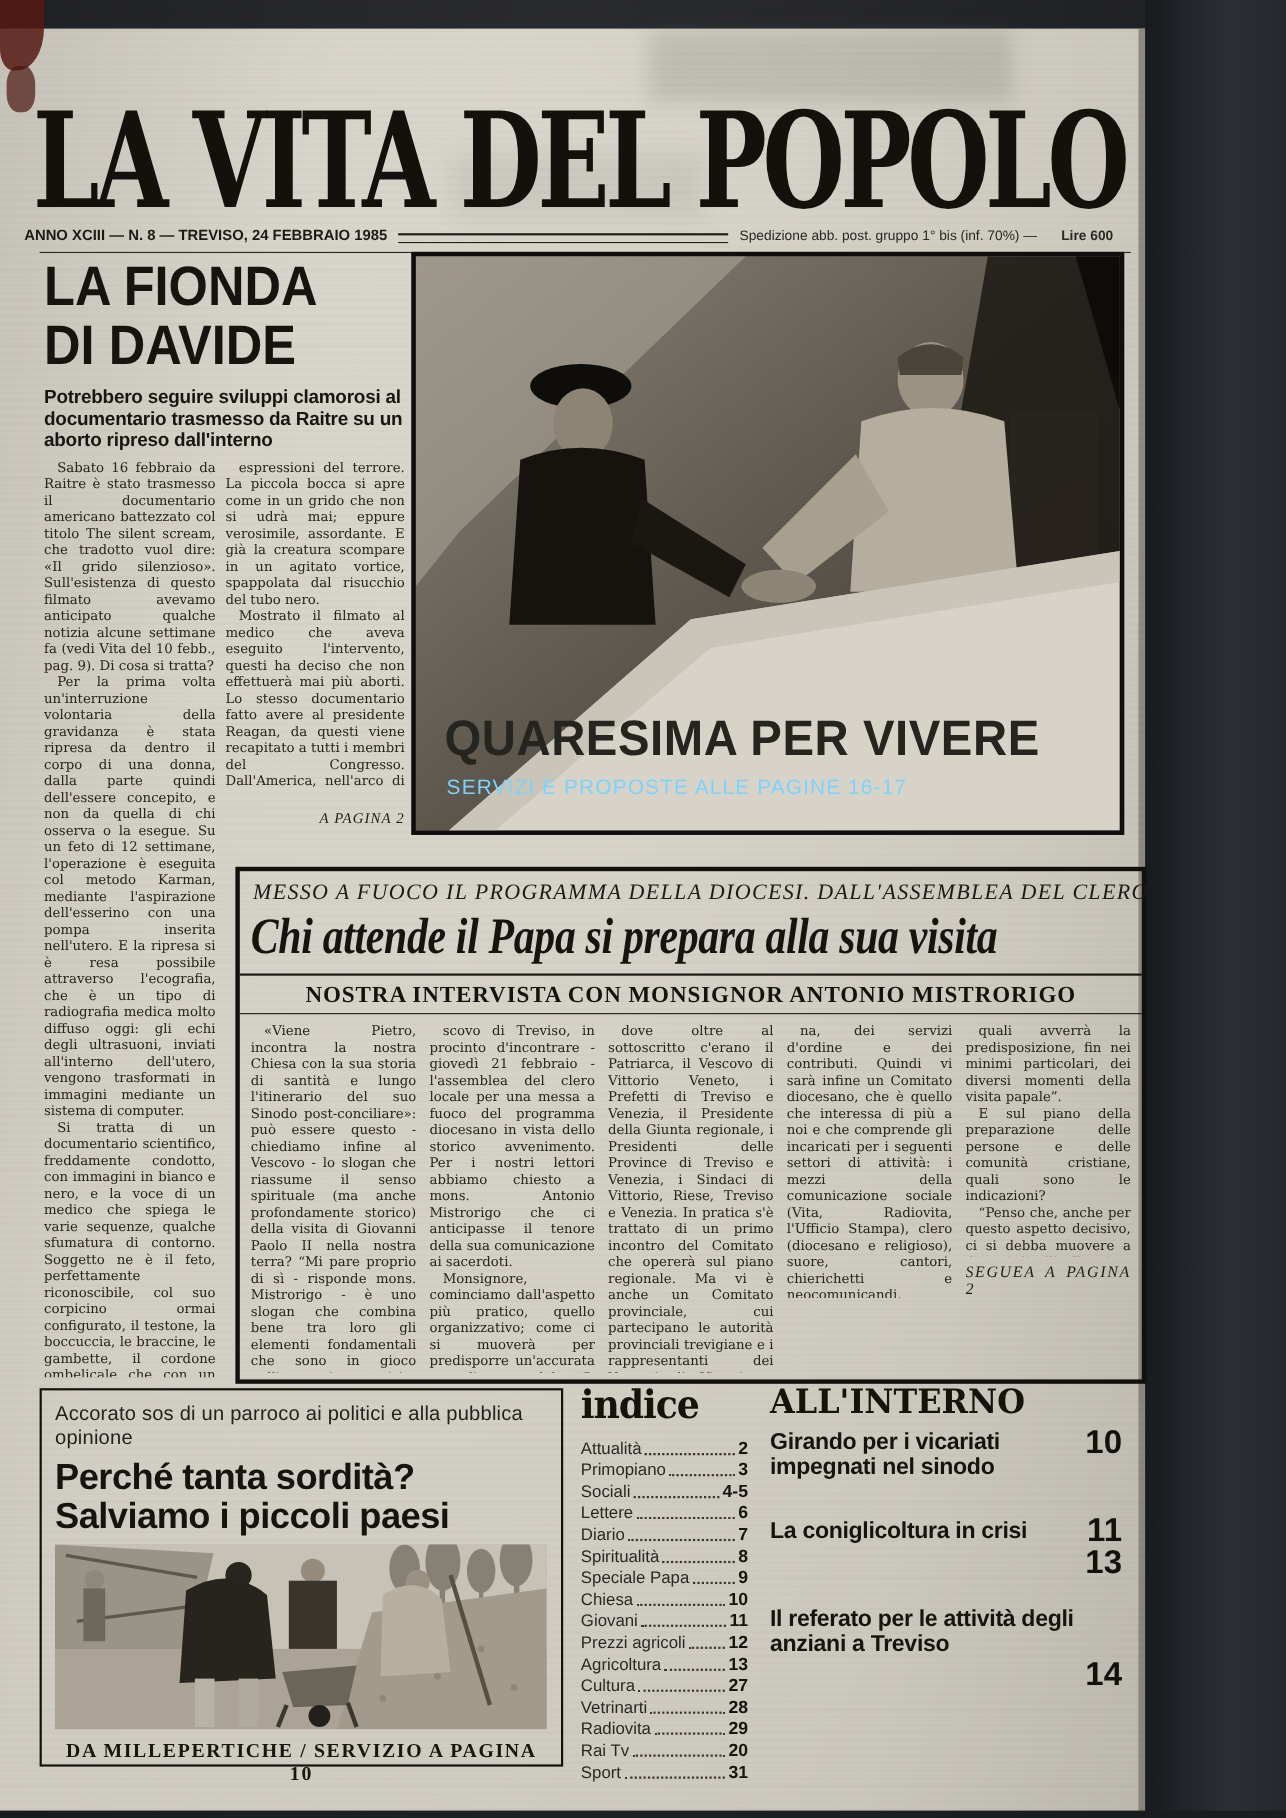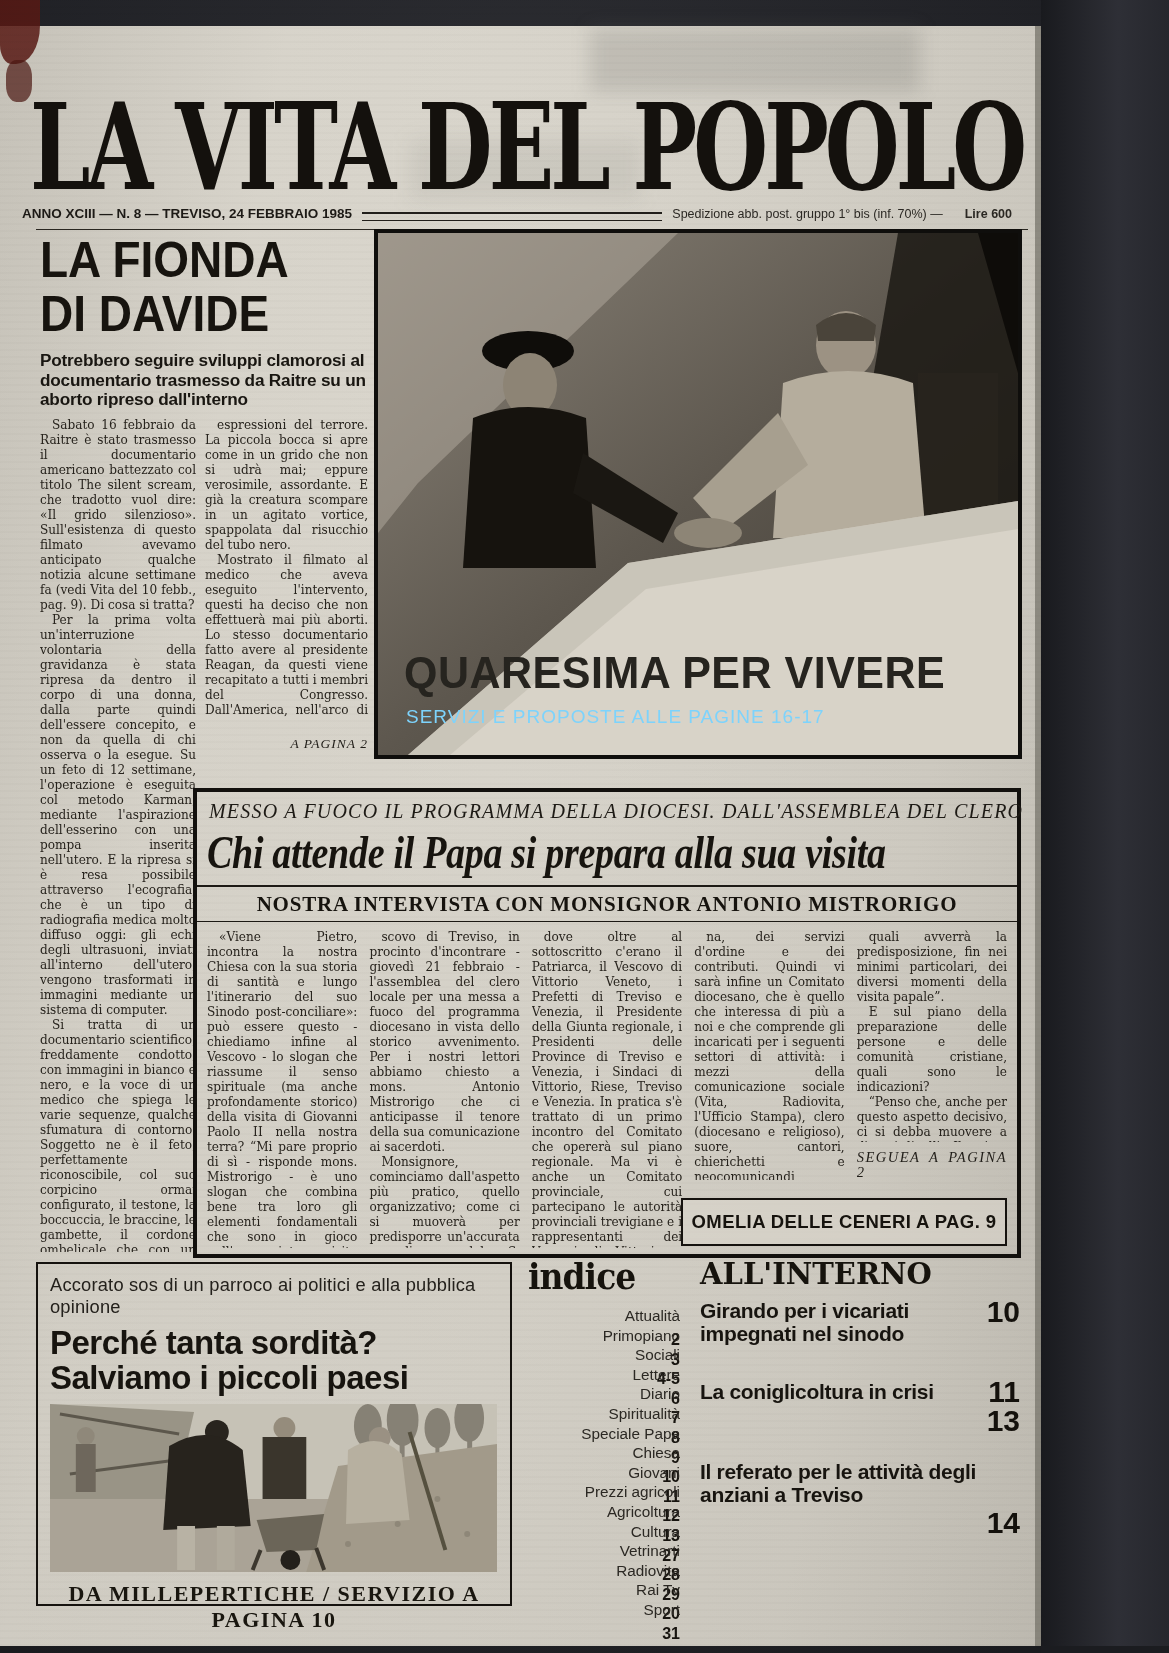--- a/index.html
+++ b/index.html
@@ -45,21 +45,21 @@
          font-family:"Liberation Serif",serif;font-style:italic;font-size:13.5px;letter-spacing:1px;color:#201d18;}
 
   .photo1{position:absolute;left:374px;top:229px;width:648px;height:530px;border:4px solid #0f0e0c;
          box-sizing:border-box;background:#57524a;}
   .photo1 svg{display:block;width:100%;height:100%;}
   .photo1-title{position:absolute;left:26px;bottom:58px;font-family:"Liberation Sans",sans-serif;
          font-weight:bold;font-size:43px;letter-spacing:.5px;color:#26241f;transform:scaleY(1.05);}
   .photo1-sub{position:absolute;left:28px;bottom:27px;font-family:"Liberation Sans",sans-serif;
          font-size:19px;letter-spacing:1px;color:#7dd3fc;}
 
-  .papa-box{position:absolute;left:193px;top:788px;width:828px;height:470px;border:4px solid #12100d;
+  .papa-box{position:absolute;left:214px;top:788px;width:828px;height:470px;border:4px solid #12100d;
          box-sizing:border-box;}
   .papa-kicker{margin:8px 12px 0;font-family:"Liberation Serif",serif;font-style:italic;font-size:20px;
          letter-spacing:1.2px;color:#1d1a15;white-space:nowrap;}
   .papa-headline{margin:2px 10px 0;font-family:"Liberation Serif",serif;font-style:italic;font-weight:bold;
          font-size:38px;letter-spacing:-0.3px;color:#17140f;white-space:nowrap;
          transform:scaleY(1.22);transform-origin:top left;}
   .papa-rule{border-top:2px solid #1c1914;margin:16px 0 0;}
   .papa-subhead{text-align:center;font-family:"Liberation Serif",serif;font-weight:bold;font-size:21px;
          letter-spacing:.8px;color:#16130e;margin:5px 0 4px;}
   .papa-rule2{border-top:1.5px solid #1c1914;margin:0;}
@@ -74,29 +74,29 @@
          display:flex;align-items:center;justify-content:center;font-family:"Liberation Sans",sans-serif;
          font-weight:bold;font-size:18.5px;letter-spacing:.4px;color:#16130e;background:rgba(218,214,204,.6);}
 
   .sos-box{position:absolute;left:36px;top:1262px;width:476px;height:344px;border:2.5px solid #15120e;
          box-sizing:border-box;padding:8px 12px 0;}
   .sos-kicker{font-family:"Liberation Sans",sans-serif;font-size:18.3px;letter-spacing:.2px;color:#24211c;margin-top:2px;}
   .sos-headline{font-family:"Liberation Sans",sans-serif;font-weight:bold;font-size:33px;line-height:35px;
          letter-spacing:-0.5px;color:#17140f;margin-top:7px;}
   .sos-photo{margin-top:9px;width:447px;height:168px;background:#bdb9ad;}
   .sos-photo svg{display:block;width:100%;height:100%;}
-  .sos-caption{text-align:center;font-family:"Liberation Serif",serif;font-weight:bold;font-size:22px;
+  .sos-caption{text-align:center;font-family:"Liberation Serif",serif;font-weight:bold;font-size:18px;
          letter-spacing:1.5px;color:#19160f;margin-top:9px;}
 
   .indice{position:absolute;left:528px;top:1256px;width:152px;}
   .indice-title{font-family:"DejaVu Serif",serif;font-weight:bold;font-size:33px;letter-spacing:-1px;
          color:#16130d;transform:scaleY(1.08);transform-origin:top left;}
   .idx-list{margin-top:12px;}
   .idx-row{display:flex;align-items:flex-end;height:19.6px;font-family:"Liberation Sans",sans-serif;
-         font-size:15.3px;color:#2b2823;flex-direction:column;}
+         font-size:15.3px;color:#2b2823;}
   .idx-label{white-space:nowrap;}
   .idx-dots{flex:1;border-bottom:2px dotted #3a362f;margin:0 3px 4px;}
   .idx-page{font-weight:bold;font-size:16px;color:#17140f;}
 
   .allint{position:absolute;left:700px;top:1256px;width:320px;}
   .allint-title{font-family:"DejaVu Serif",serif;font-weight:bold;font-size:29px;letter-spacing:0;
          color:#16130d;transform:scaleY(1.05);transform-origin:top left;}
   .ai-item{position:relative;}
   .ai-title{font-family:"Liberation Sans",sans-serif;font-weight:bold;font-size:21px;line-height:23px;
          letter-spacing:-0.3px;color:#17140f;width:250px;}
@@ -202,21 +202,20 @@
       </div>
       <div class="papa-col">
         <div class="h225" style="overflow:hidden;">
           <p>quali avverrà la predisposizione, fin nei minimi particolari, dei diversi momenti della visita papale”.</p>
           <p>E sul piano della preparazione delle persone e delle comunità cristiane, quali sono le indicazioni?</p>
           <p>“Penso che, anche per questo aspetto decisivo, ci si debba muovere a diversi livelli. Il primo livello, che potremmo chiamare dottrinale o dei contenuti,</p>
         </div>
         <div class="papa-cont">SEGUEA A PAGINA 2</div>
       </div>
     </div>
-    <div class="omelia-box">OMELIA DELLE CENERI A PAG. 9</div>
   </div>
 
   <div class="sos-box">
     <div class="sos-kicker">Accorato sos di un parroco ai politici e alla pubblica opinione</div>
     <div class="sos-headline">
       <div>Perché tanta sordità?</div>
       <div>Salviamo i piccoli paesi</div>
     </div>
     <div class="sos-photo">
       <svg viewBox="0 0 450 168" preserveAspectRatio="none">

